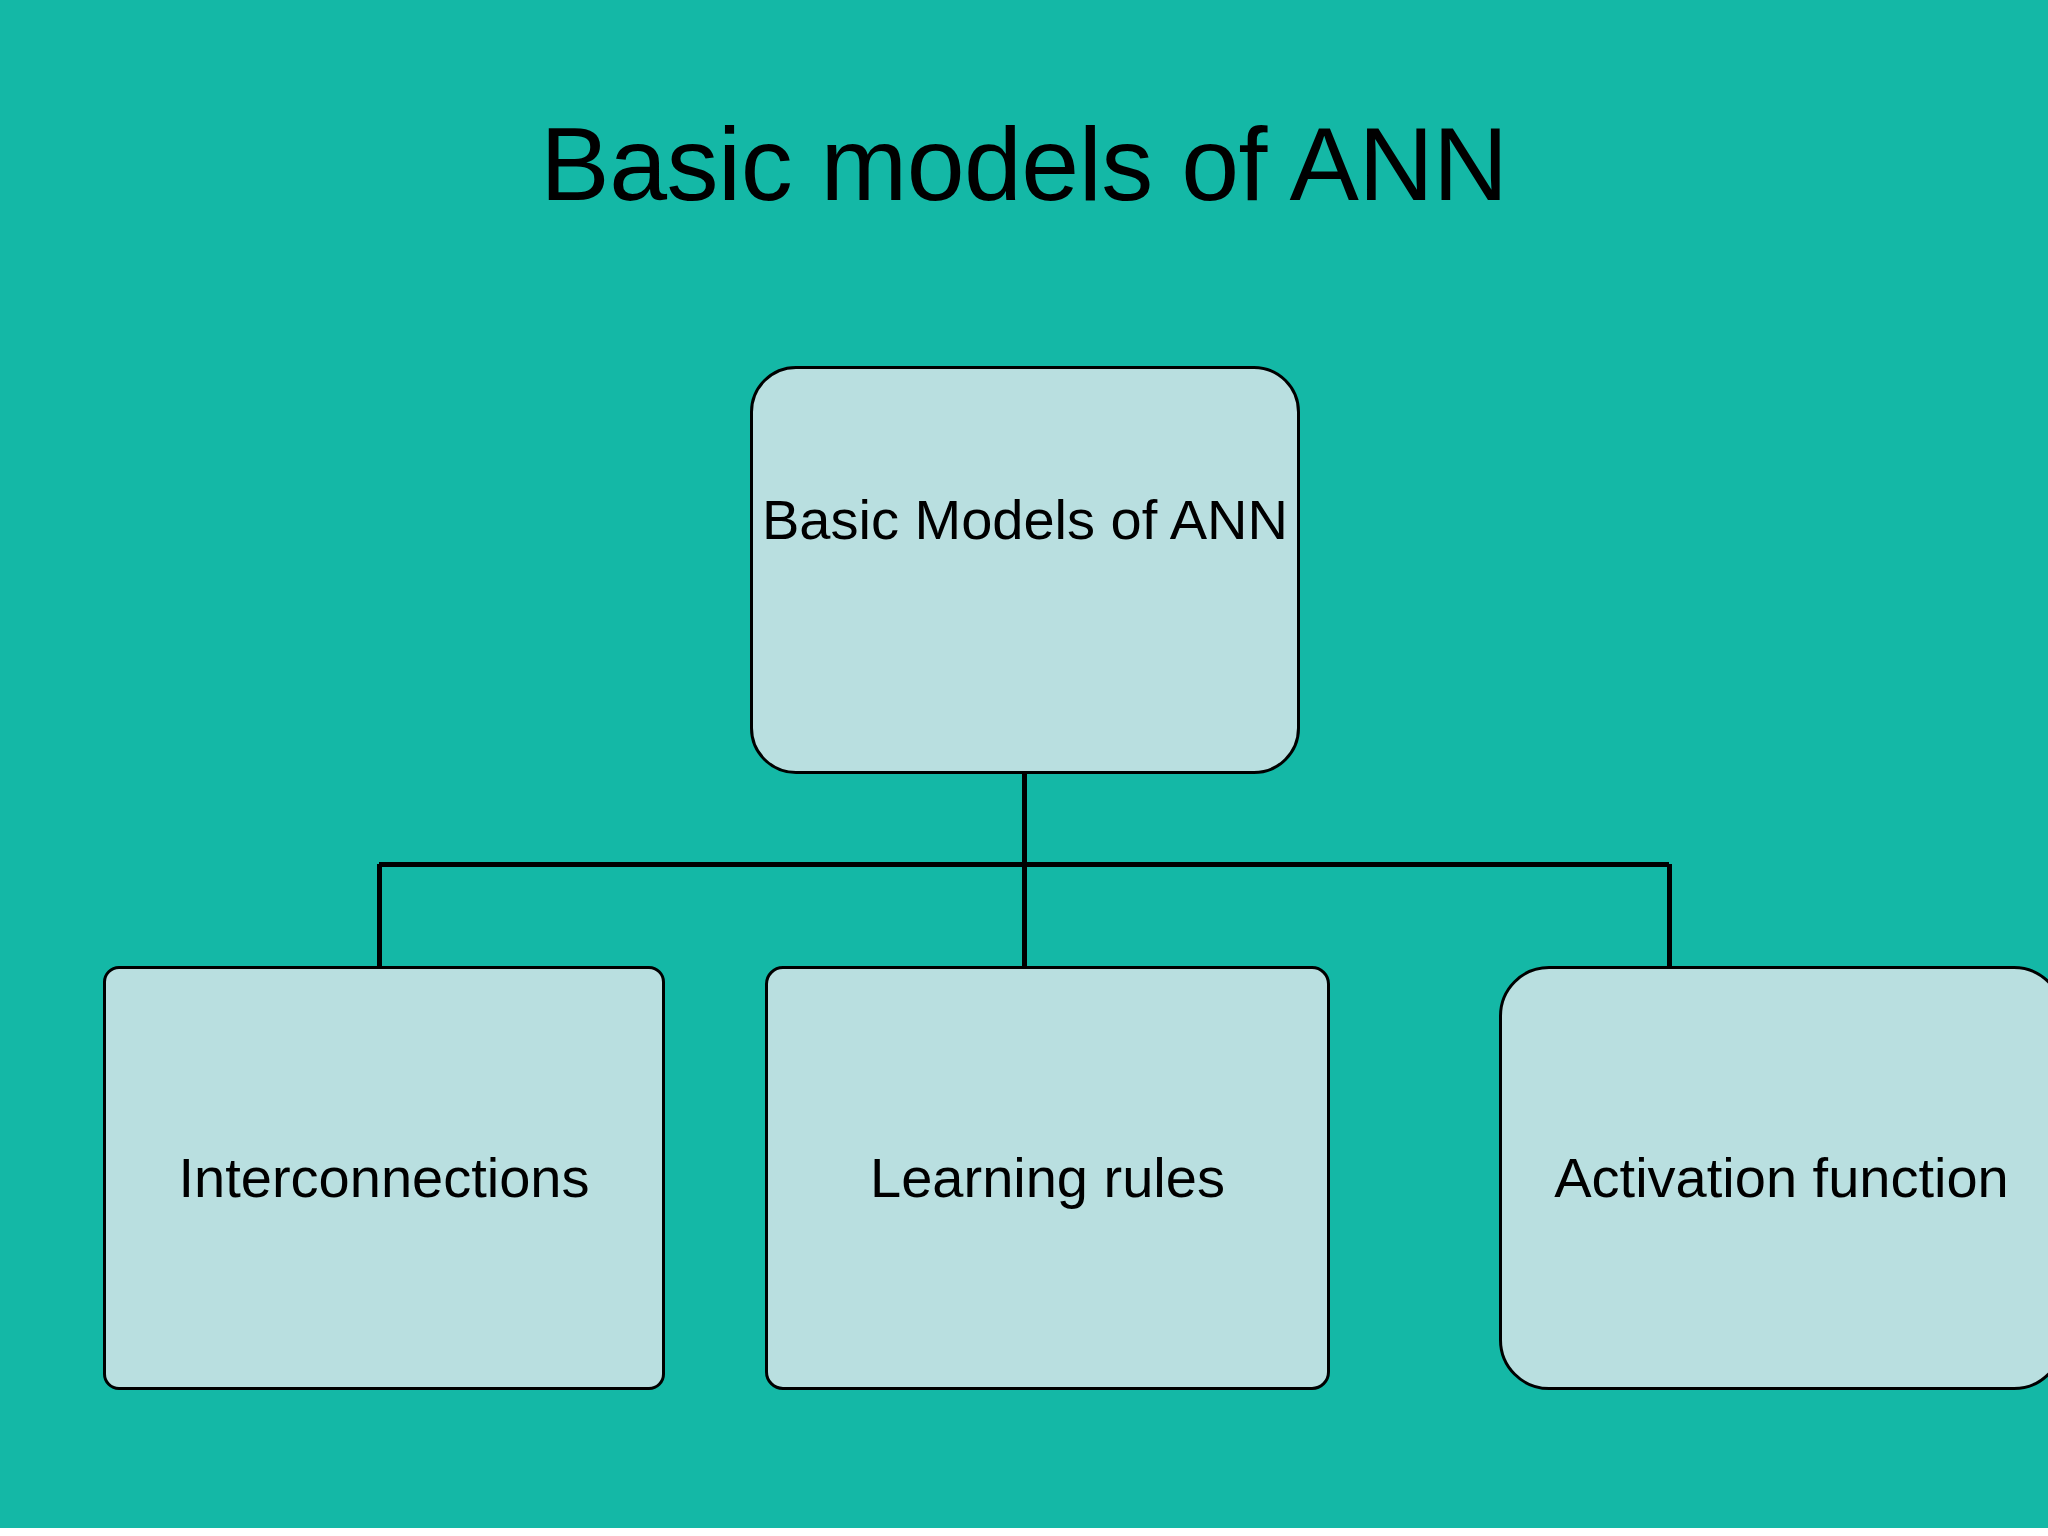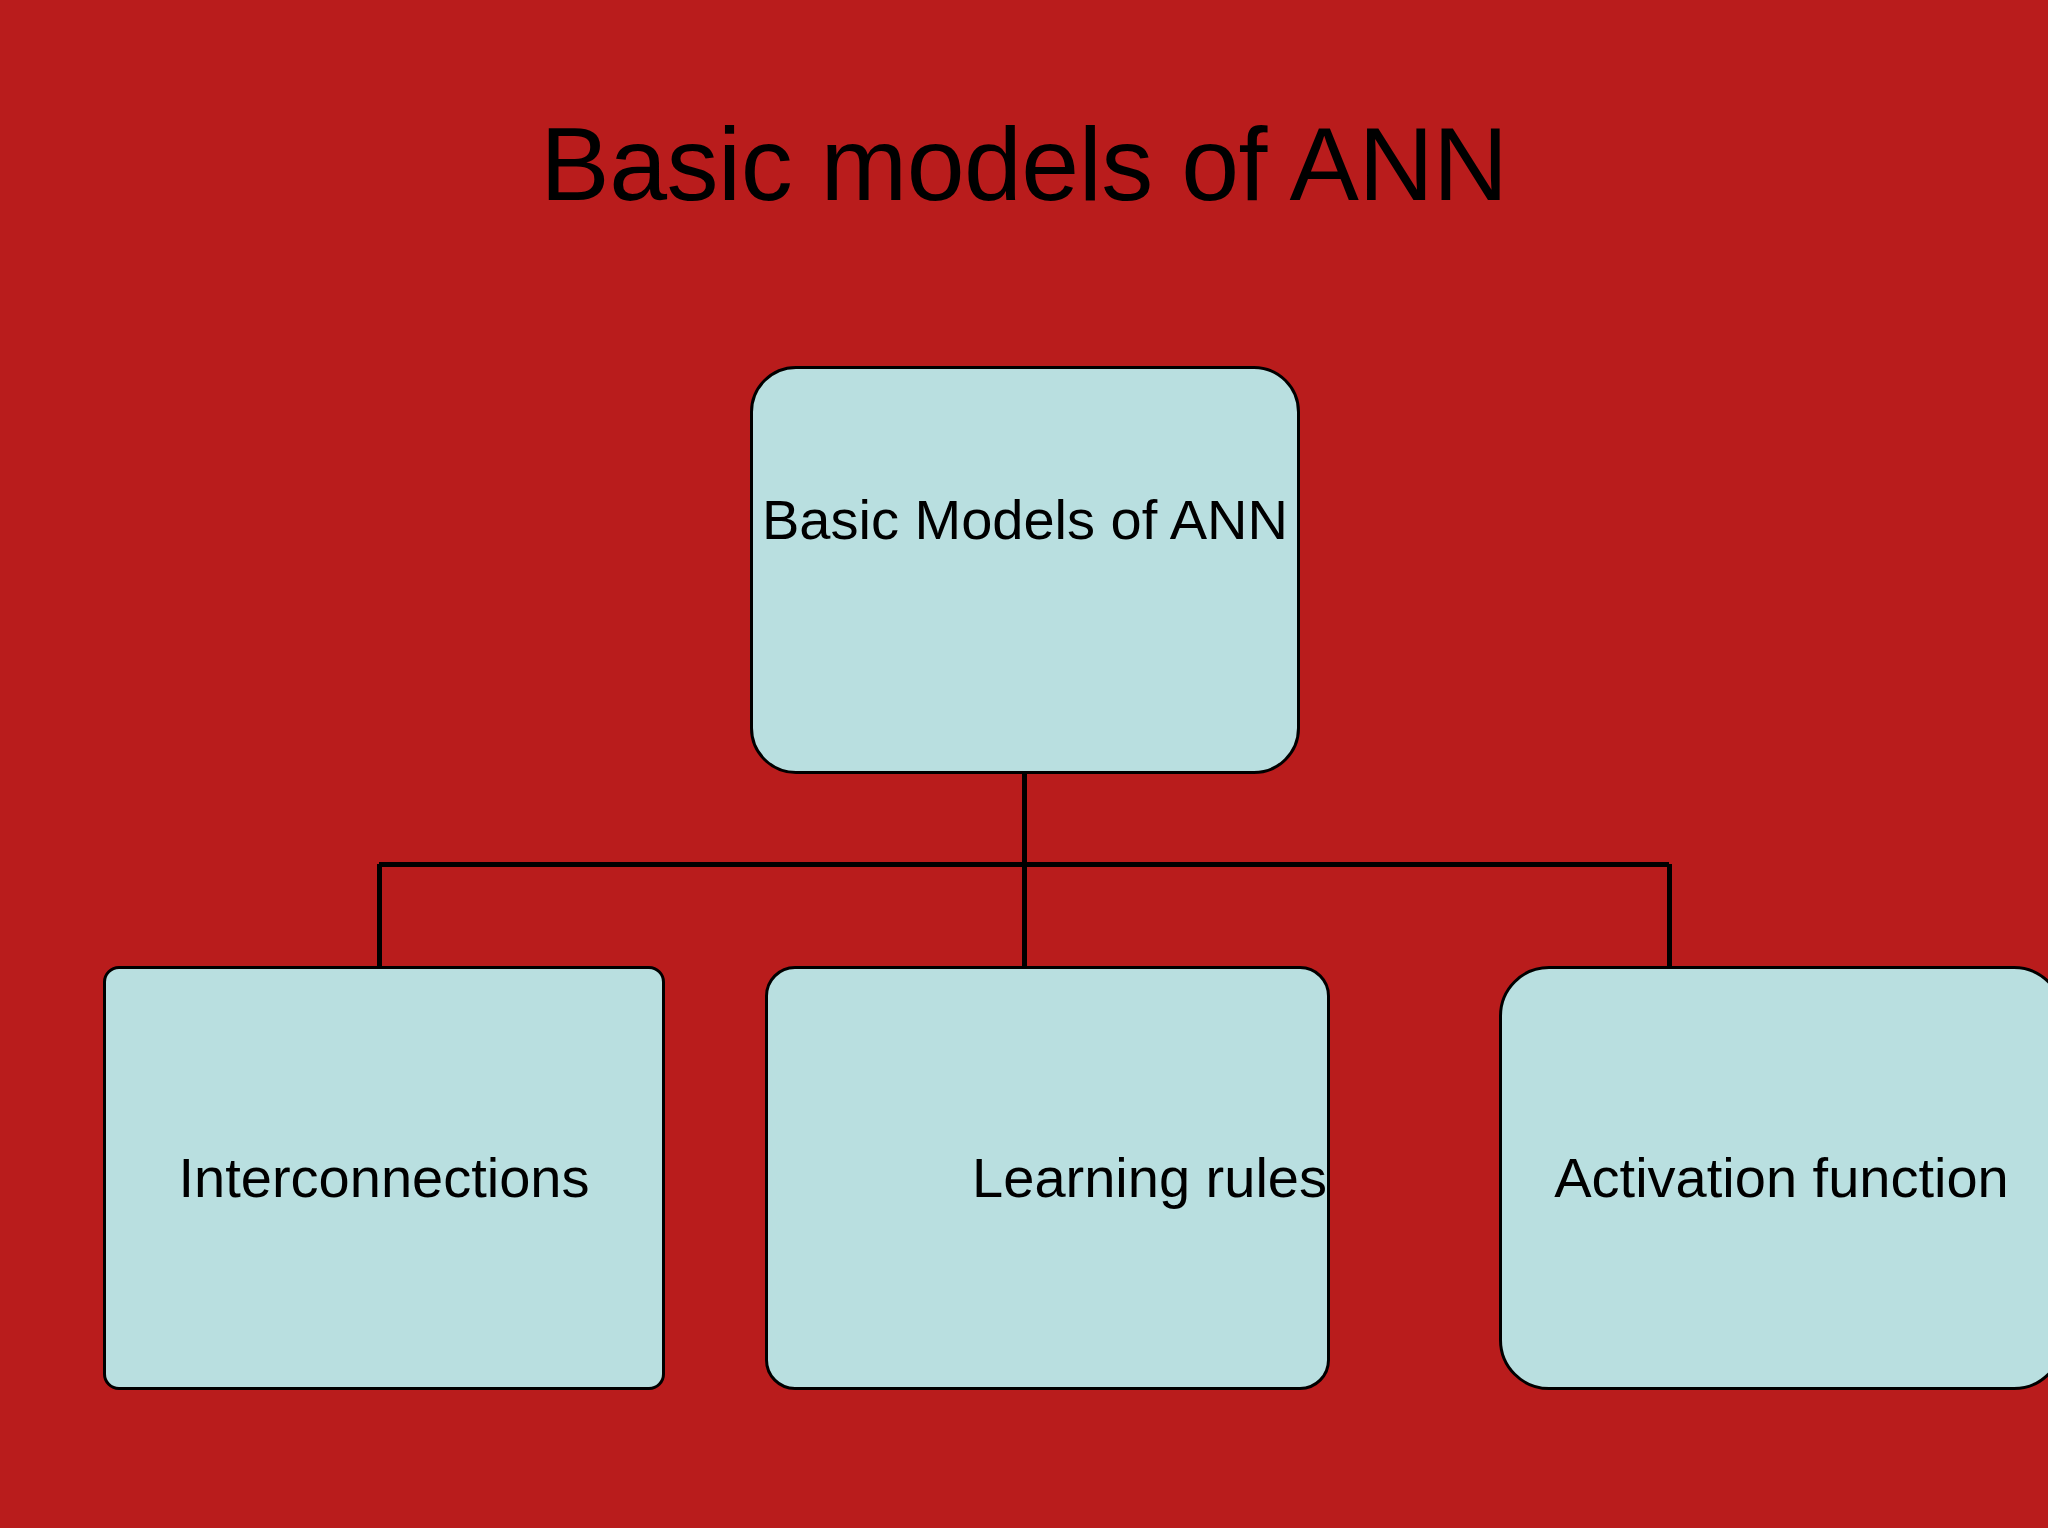--- a/index.html
+++ b/index.html
@@ -12,21 +12,21 @@
     width: 2048px;
     height: 1536px;
     overflow: hidden;
     font-family: "Liberation Sans", sans-serif;
     color: #000000;
   }
   #slide {
     position: relative;
     width: 2048px;
     height: 1528px;
-    background: #b91c1c;
+    background: #14b8a6;
     text-decoration: underline;
   }
   #slide-title {
     position: absolute;
     left: 0;
     top: 112px;
     width: 2048px;
     text-align: center;
     font-size: 104px;
     font-weight: normal;
@@ -78,22 +78,21 @@
     top: 966px;
     width: 562px;
     height: 424px;
     border-radius: 16px;
   }
   #node-learning-rules {
     left: 765px;
     top: 966px;
     width: 565px;
     height: 424px;
-    border-radius: 30px;
-    justify-content: flex-end;
+    border-radius: 18px;
   }
   #node-activation-function {
     left: 1499px;
     top: 966px;
     width: 565px;
     height: 424px;
     border-radius: 50px;
   }
   .connector {
     stroke: #000000;

